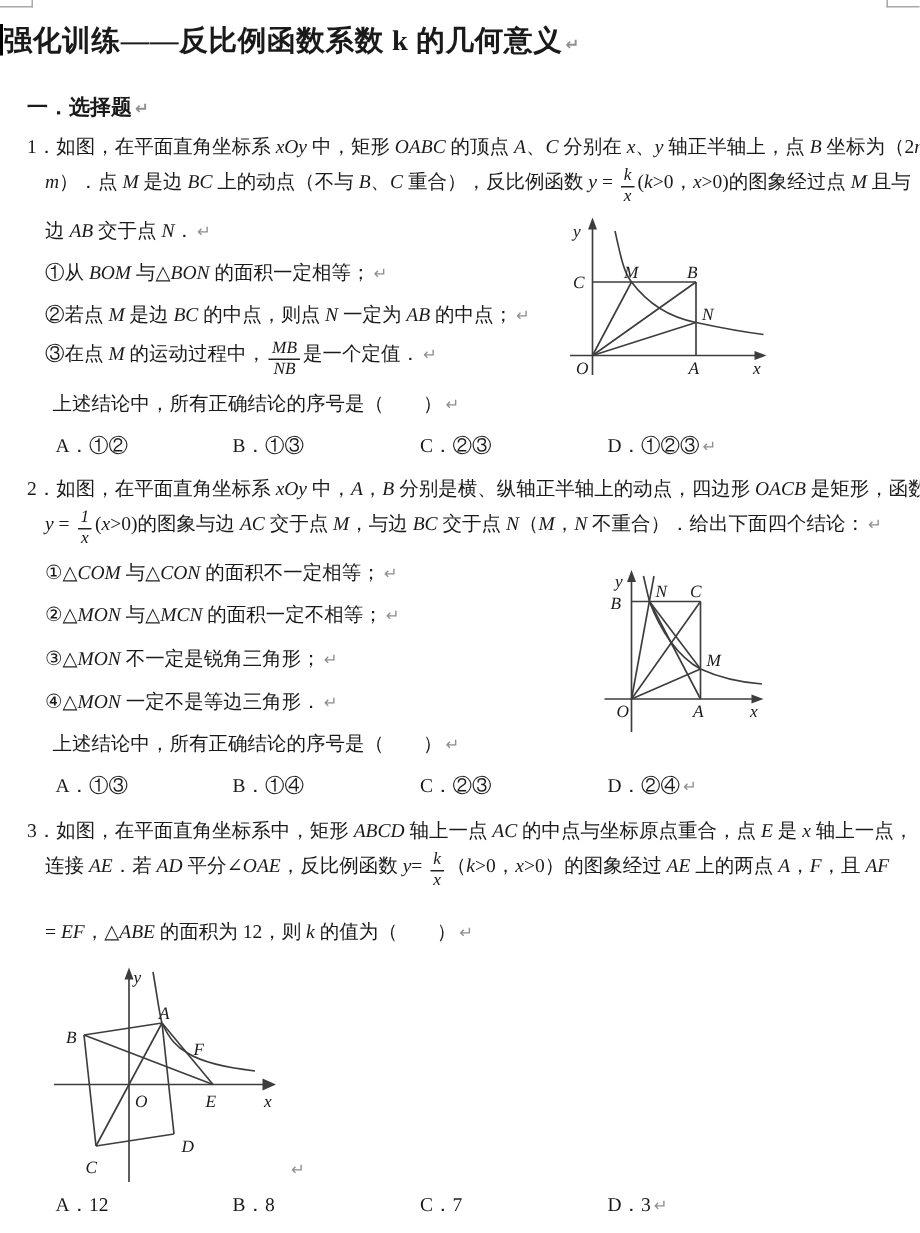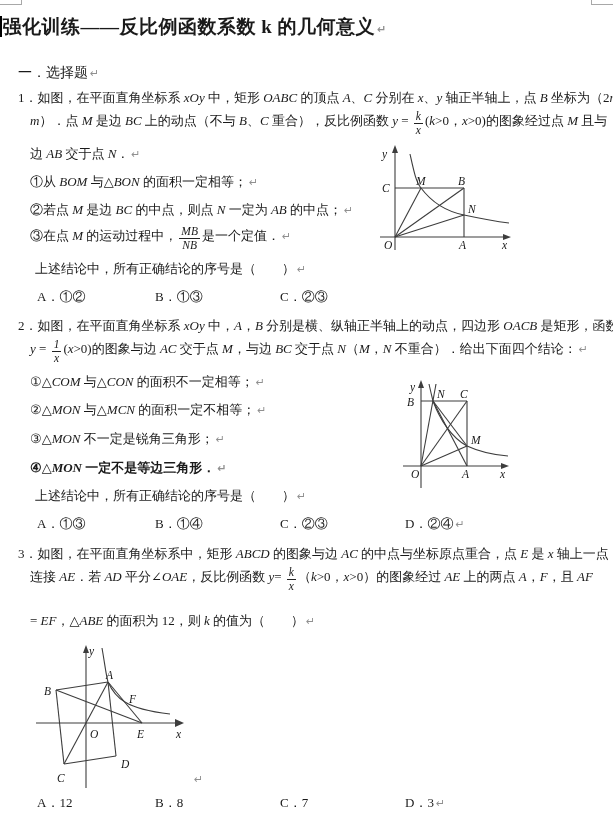--- a/index.html
+++ b/index.html
@@ -11,37 +11,37 @@
   
   .corner{position:absolute;}
   .corner.tl{left:0;top:0;width:21px;height:4px;border-bottom:1.5px solid #a8a8a8;border-right:1.5px solid #a8a8a8;}
   .corner.tr{left:591px;top:0;width:22px;height:4px;border-bottom:1.5px solid #a8a8a8;border-left:1.5px solid #a8a8a8;}
 
   .title{position:absolute;top:14px;left:0;width:613px;
          font-size:19px;font-weight:bold;letter-spacing:.5px;white-space:nowrap;}
   .cursor{display:inline-block;width:1.5px;height:21px;background:#000;vertical-align:-4px;margin-right:1px;}
 
   .line{position:absolute;white-space:nowrap;font-size:13px;line-height:29px;height:29px;}
-  .bold{font-weight:normal;font-size:14px;}
+  .bold{font-weight:bold;font-size:14px;}
   .var{font-style:italic;font-family:"Liberation Serif","DejaVu Serif",serif;}
   .pmark{color:#909090;font-size:11px;margin-left:2px;font-family:"DejaVu Sans",sans-serif;}
 
   .frac{display:inline-block;vertical-align:-9px;text-align:center;line-height:1.1;margin:0 2px;}
   .frac .fn{display:block;border-bottom:1px solid #222;padding:0 2px;font-size:11.5px;font-style:italic;
             font-family:"Liberation Serif","DejaVu Serif",serif;}
   .frac .fd{display:block;padding:0 2px;font-size:11.5px;font-style:italic;
             font-family:"Liberation Serif","DejaVu Serif",serif;}
 
   
   #sec   {top:58px;left:18px;}
   #q1l1{top:83px;left:18px;} #q1l2{top:106px;left:30px;} #q1l3{top:139px;left:30px;}
   #q1l4{top:167px;left:30px;} #q1l5{top:195px;left:30px;} #q1l6{top:221px;left:30px;}
   #q1l7{top:254px;left:35px;} #q1opts{top:282px;left:37px;width:560px;}
   #q2l1{top:311px;left:18px;} #q2l2{top:334px;left:30px;} #q2l3{top:367px;left:30px;}
-  #q2l4{top:395px;left:30px;text-align:center;} #q2l5{top:424px;left:30px;} #q2l6{top:453px;left:30px;font-weight:bold;}
+  #q2l4{top:395px;left:30px;text-align:center;} #q2l5{top:424px;left:30px;} #q2l6{top:453px;left:30px;}
   #q2l7{top:481px;left:35px;} #q2opts{top:509px;left:37px;width:560px;}
   #q3l1{top:539px;left:18px;} #q3l2{top:562px;left:30px;} #q3l3{top:594px;left:30px;margin-top:12px;}
   #q3opts{top:788px;left:37px;width:560px;}
   .opt{position:absolute;top:0;}
   .opt.a{left:0;} .opt.b{left:118px;} .opt.c{left:243px;} .opt.d{left:368px;}
 
   
   .fig{position:absolute;}
   #fig1{left:378px;top:142px;}
   #fig2{left:400px;top:378px;}
@@ -66,20 +66,21 @@
 <div id="q1l2" class="line"><span class="var">m</span><span>）．点 </span><span class="var">M</span><span> 是边 </span><span class="var">BC</span><span> 上的动点（不与 </span><span class="var">B</span><span>、</span><span class="var">C</span><span> 重合），反比例函数 </span><span class="var">y</span><span> = </span><span class="frac"><span class="fn">k</span><span class="fd">x</span></span><span>(</span><span class="var">k</span><span>&gt;0，</span><span class="var">x</span><span>&gt;0)的图象经过点 </span><span class="var">M</span><span> 且与</span></div>
 <div id="q1l3" class="line"><span>边 </span><span class="var">AB</span><span> 交于点 </span><span class="var">N</span><span>．</span><span class="pmark">↵</span></div>
 <div id="q1l4" class="line"><span>①从 </span><span class="var">BOM</span><span> 与△</span><span class="var">BON</span><span> 的面积一定相等；</span><span class="pmark">↵</span></div>
 <div id="q1l5" class="line"><span>②若点 </span><span class="var">M</span><span> 是边 </span><span class="var">BC</span><span> 的中点，则点 </span><span class="var">N</span><span> 一定为 </span><span class="var">AB</span><span> 的中点；</span><span class="pmark">↵</span></div>
 <div id="q1l6" class="line"><span>③在点 </span><span class="var">M</span><span> 的运动过程中，</span><span class="frac"><span class="fn">MB</span><span class="fd">NB</span></span><span>是一个定值．</span><span class="pmark">↵</span></div>
 <div id="q1l7" class="line"><span>上述结论中，所有正确结论的序号是（　　）</span><span class="pmark">↵</span></div>
 <div id="q1opts" class="line">
   <span class="opt a"><span>A．①②</span></span>
   <span class="opt b"><span>B．①③</span></span>
   <span class="opt c"><span>C．②③</span></span>
+  <span class="opt d"><span>D．①②③</span><span class="pmark">↵</span></span>
 </div>
 
 <div id="fig1" class="fig">
   <svg width="140" height="114" viewBox="0 0 140 114">
     <line x1="17" y1="8" x2="17" y2="108"></line>
     <polygon points="17,3 14,11 20,11"></polygon>
     <line x1="2" y1="95" x2="128" y2="95"></line>
     <polygon points="133,95 125,92 125,98"></polygon>
     <line x1="17" y1="46" x2="86" y2="46"></line>
     <line x1="86" y1="46" x2="86" y2="95"></line>
@@ -130,21 +131,21 @@
     <text x="7" y="28">B</text>
     <text x="37" y="20">N</text>
     <text x="60" y="20">C</text>
     <text x="71" y="66">M</text>
     <text x="11" y="100">O</text>
     <text x="62" y="100">A</text>
     <text x="100" y="100">x</text>
   </svg>
 </div>
 
-<div id="q3l1" class="line"><span>3．如图，在平面直角坐标系中，矩形 </span><span class="var">ABCD</span><span> 的图象与边 </span><span class="var">AC</span><span> 的中点与坐标原点重合，点 </span><span class="var">E</span><span> 是 </span><span class="var">x</span><span> 轴上一点，</span></div>
+<div id="q3l1" class="line"><span>3．如图，在平面直角坐标系中，矩形 </span><span class="var">ABCD</span><span> 轴上一点 </span><span class="var">AC</span><span> 的中点与坐标原点重合，点 </span><span class="var">E</span><span> 是 </span><span class="var">x</span><span> 轴上一点，</span></div>
 <div id="q3l2" class="line"><span>连接 </span><span class="var">AE</span><span>．若 </span><span class="var">AD</span><span> 平分∠</span><span class="var">OAE</span><span>，反比例函数 </span><span class="var">y</span><span>= </span><span class="frac"><span class="fn">k</span><span class="fd">x</span></span><span>（</span><span class="var">k</span><span>&gt;0，</span><span class="var">x</span><span>&gt;0）的图象经过 </span><span class="var">AE</span><span> 上的两点 </span><span class="var">A</span><span>，</span><span class="var">F</span><span>，且 </span><span class="var">AF</span></div>
 <div id="q3l3" class="line"><span>= </span><span class="var">EF</span><span>，△</span><span class="var">ABE</span><span> 的面积为 12，则 </span><span class="var">k</span><span> 的值为（　　）</span><span class="pmark">↵</span></div>
 
 <div id="fig3" class="fig">
   <svg width="180" height="152" viewBox="0 0 180 152">
     <line x1="68" y1="11" x2="68" y2="148"></line>
     <polygon points="68,5 65,13 71,13"></polygon>
     <line x1="18" y1="83" x2="160" y2="83"></line>
     <polygon points="166,83 157,79 157,87"></polygon>
     <line x1="90" y1="42" x2="38" y2="50"></line>

